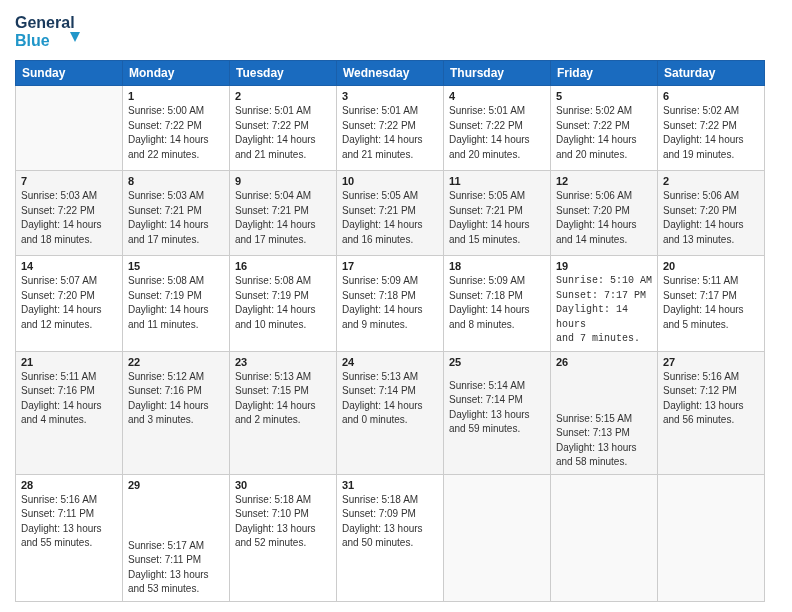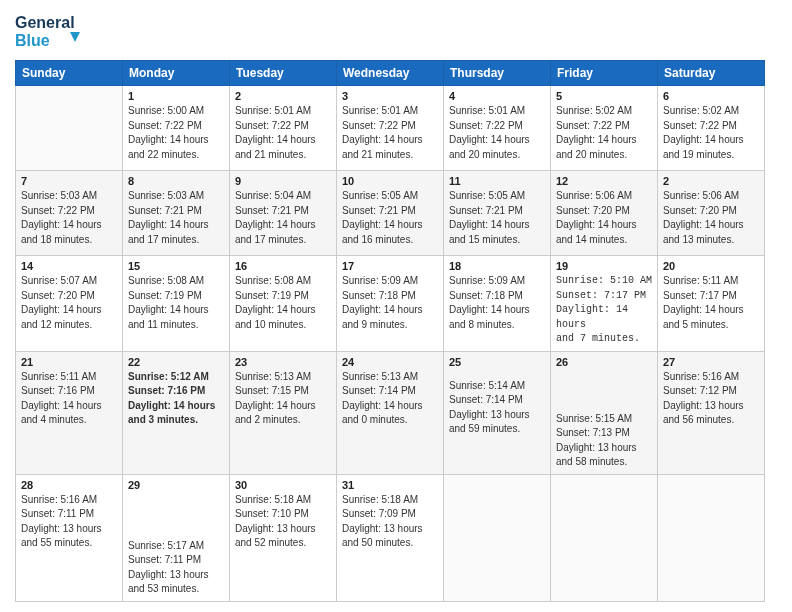--- a/index.html
+++ b/index.html
@@ -261,21 +261,21 @@
         <tr>
           <td>
             <div class="day-number">21</div>
             <div class="day-info" style="white-space: pre-line;">Sunrise: 5:11 AM
 Sunset: 7:16 PM
 Daylight: 14 hours
 and 4 minutes.</div>
           </td>
           <td>
             <div class="day-number">22</div>
-            <div class="day-info" style="white-space: pre-line; font-weight: bold;">Sunrise: 5:12 AM
+            <div class="day-info" style="white-space: pre-line;">Sunrise: 5:12 AM
 Sunset: 7:16 PM
 Daylight: 14 hours
 and 3 minutes.</div>
           </td>
           <td>
             <div class="day-number">23</div>
             <div class="day-info" style="white-space: pre-line;">Sunrise: 5:13 AM
 Sunset: 7:15 PM
 Daylight: 14 hours
 and 2 minutes.</div>

